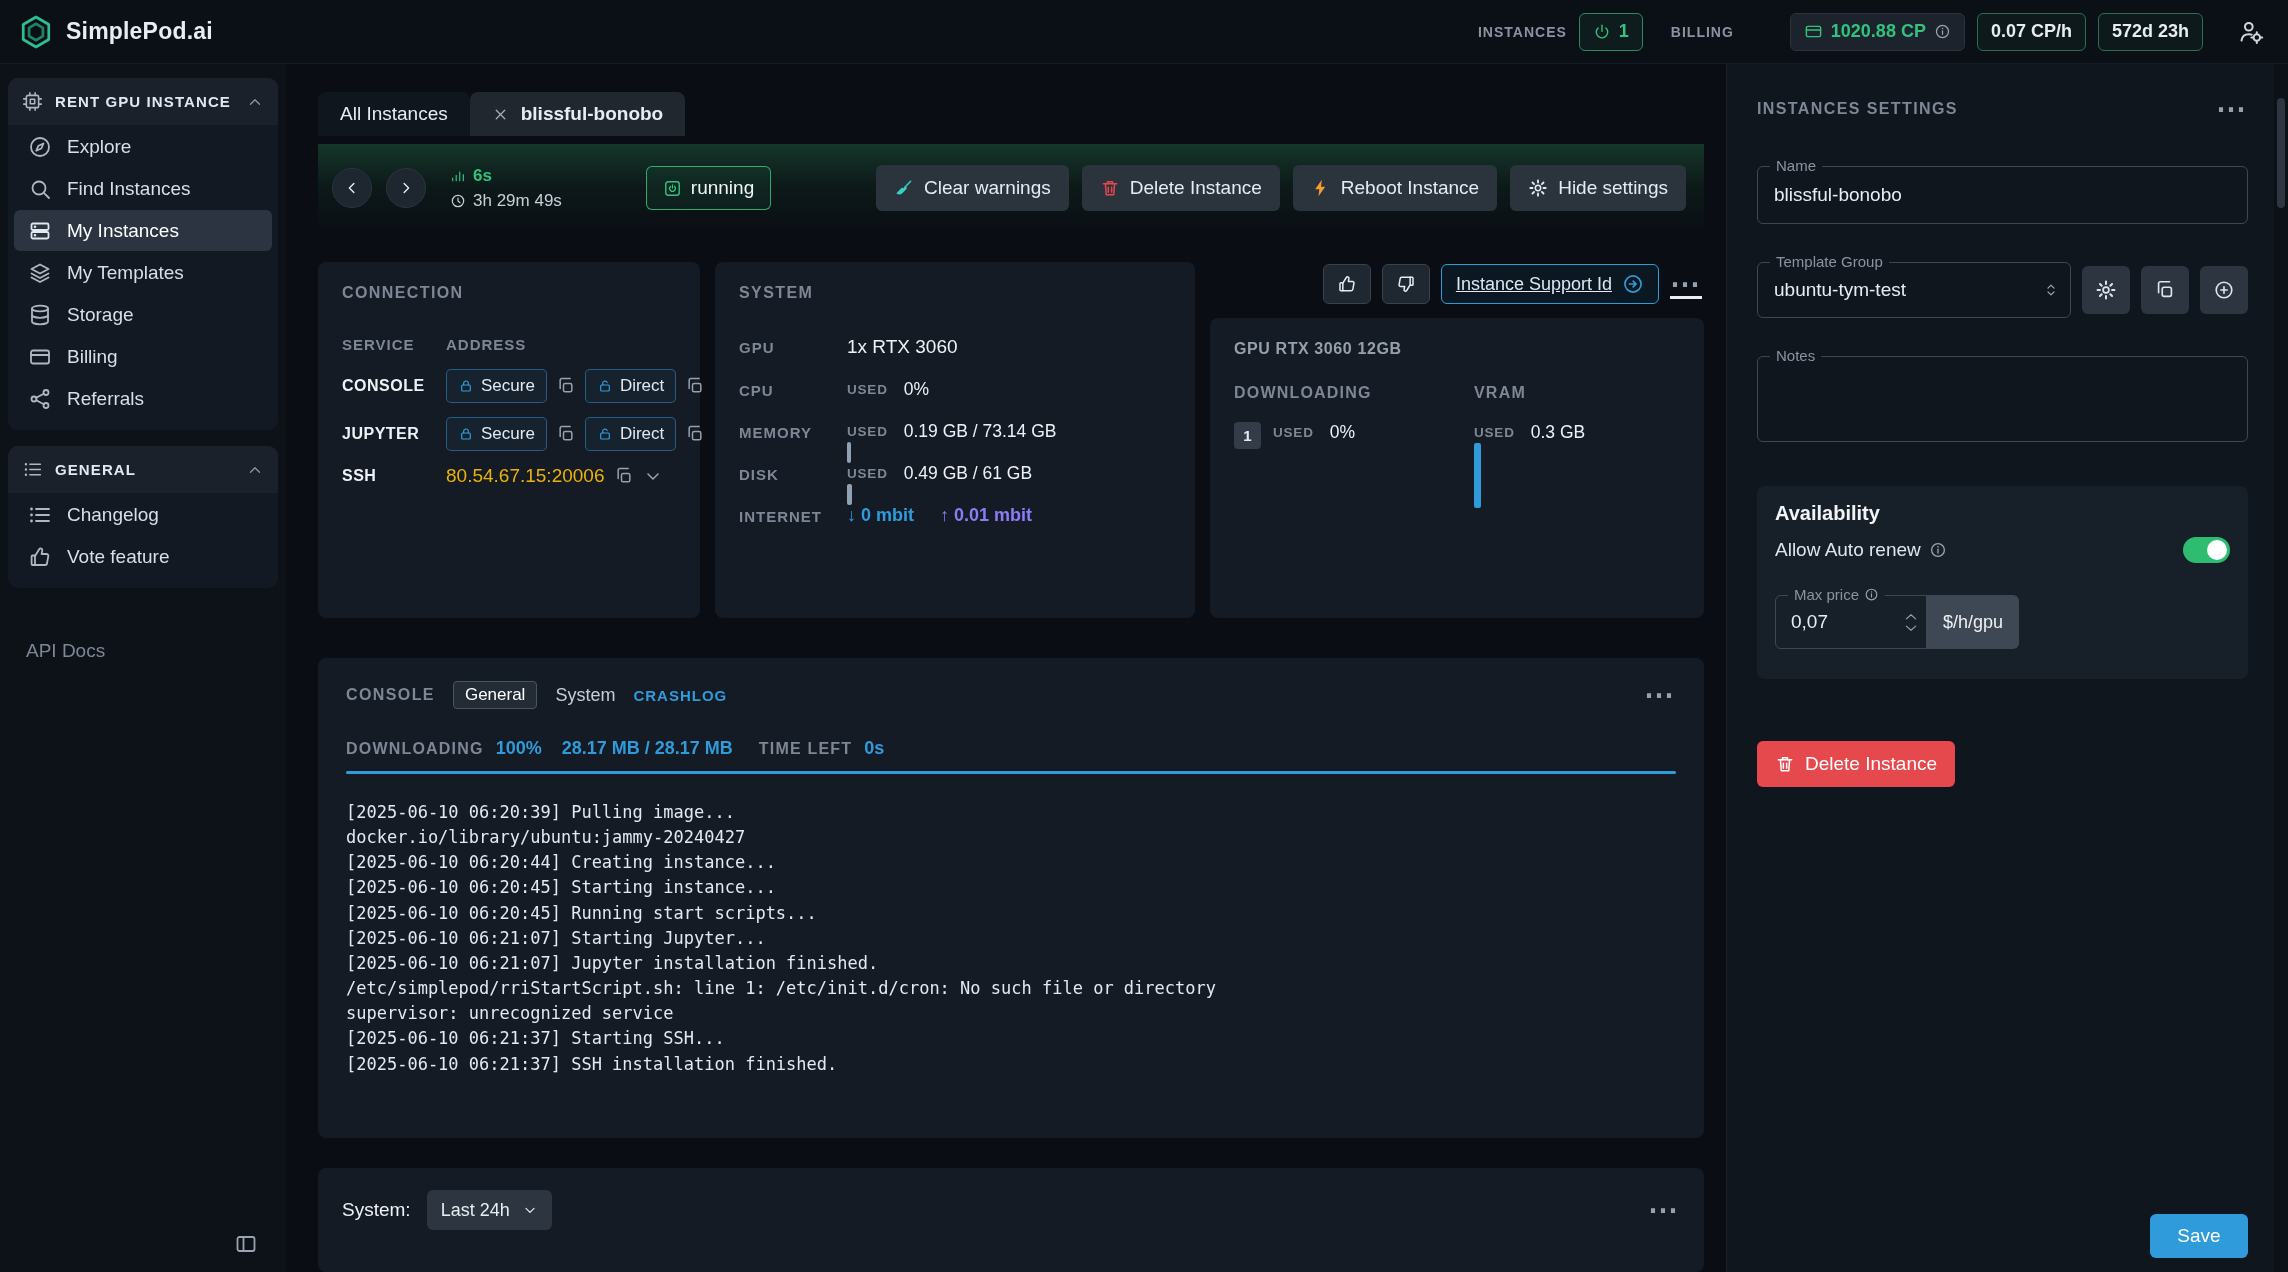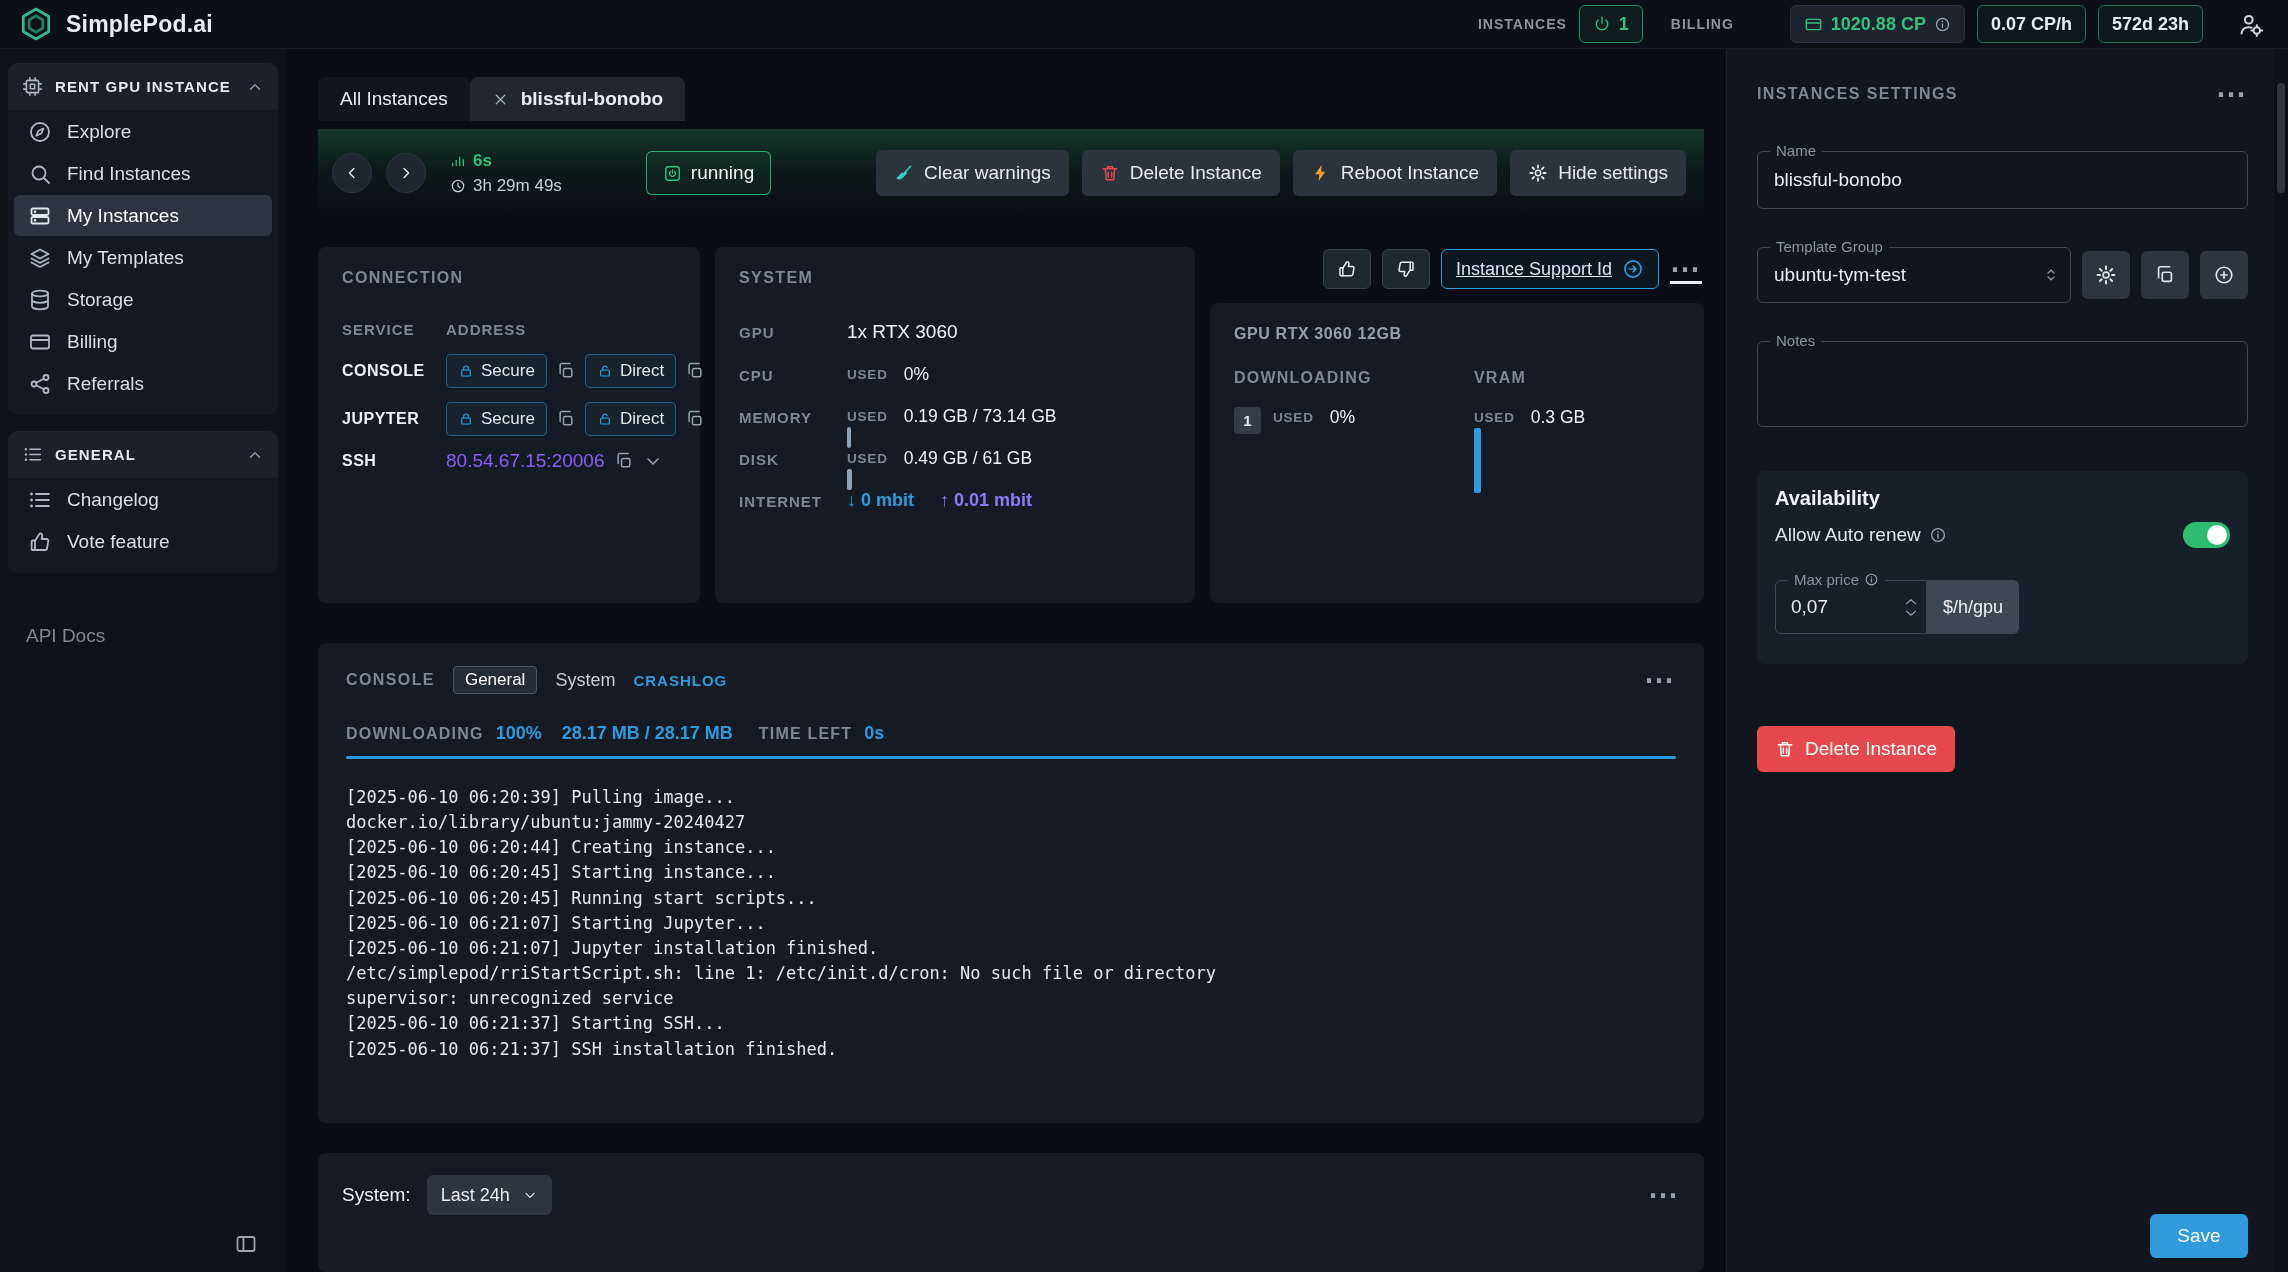--- a/index.html
+++ b/index.html
@@ -5,21 +5,21 @@
   * { margin:0; padding:0; box-sizing:border-box; }
   html,body { width:2288px; height:1272px; overflow:hidden; background:#0a0e14;
     font-family:"Liberation Sans", sans-serif; color:#e8edf2; font-size:20px; }
   svg { display:block; }
   .i { fill:none; stroke:currentColor; stroke-width:1.8; stroke-linecap:round; stroke-linejoin:round; }
   .dots { font-size:30px; font-weight:bold; color:#97a1ad; line-height:1; cursor:pointer; letter-spacing:2px; }
 
   .app { display:flex; flex-direction:column; height:100%; }
 
   
-  .topbar { height:49px; flex:none; background:#0b1017; border-bottom:1px solid #151c25;
+  .topbar { height:64px; flex:none; background:#0b1017; border-bottom:1px solid #151c25;
     display:flex; align-items:center; padding:0 24px 0 18px; }
   .brand { display:flex; align-items:center; gap:12px; }
   .brand-name { font-size:23px; font-weight:700; letter-spacing:.2px; }
   .topbar-right { margin-left:auto; display:flex; align-items:center; gap:12px; }
   .top-label { font-size:14px; font-weight:700; letter-spacing:1px; color:#8a94a1; }
   .badge { height:38px; border-radius:6px; display:flex; align-items:center; gap:8px; padding:0 13px; font-size:18px; cursor:pointer; }
   .badge-green { border:1.5px solid #2e8a58; background:rgba(51,194,125,.07); color:var(--accent-green,#33c27d); font-weight:700; }
   .badge-dark { background:#1c232c; border:1px solid #2a323d; color:var(--accent-green,#33c27d); font-weight:700;margin-left:44px; }
   .badge-outline { border:1.5px solid #2b6f4c; background:rgba(51,194,125,.05); color:#e8edf2; font-weight:600; }
   .account-btn { margin-left:22px; color:#cfd6de; cursor:pointer; }
@@ -77,21 +77,21 @@
   .conn-hrow, .conn-row { display:grid; grid-template-columns:104px 1fr; align-items:center; }
   .conn-hrow { color:#7d8795; font-size:15px; font-weight:700; letter-spacing:1px; margin-bottom:16px; }
   .conn-row { margin-bottom:14px; }
   .conn-service { font-size:16px; font-weight:700; letter-spacing:.5px; color:#eef2f7; }
   .conn-cell { display:flex; align-items:center; gap:9px; }
   .conn-btn { display:inline-flex; align-items:center; gap:7px; height:34px; padding:0 11px;
     border:1.5px solid rgba(47,155,219,.5); border-radius:5px; background:rgba(47,155,219,.06);
     color:#e3e9f0; font-size:17px; cursor:pointer; }
   .conn-btn .l-ic { color:var(--accent-blue,#2f9bdb); }
   .copy-ic { color:#98a2ae; cursor:pointer; display:flex; }
-  .ssh-addr { font-size:19px; color:#8b5cf6; }
+  .ssh-addr { font-size:19px; color:#eab308; }
 
   
   .sys-row { display:flex; margin-bottom:21px; }
   .sys-label { width:108px; flex:none; font-size:15px; font-weight:700; letter-spacing:1px; color:#7d8795; padding-top:3px; }
   .sys-val { flex:1; min-width:0; }
   .used-line { display:flex; align-items:center; gap:16px; }
   .used-cap { font-size:13.5px; font-weight:700; letter-spacing:.8px; color:#7d8795; }
   .used-num { font-size:17.5px; color:#eef2f7; }
   .meter { margin-top:8px; height:4px; border-radius:2px; background:#3a4450; overflow:hidden; }
   .meter i { display:block; height:100%; border-radius:2px; background:#8fa2b5; }

